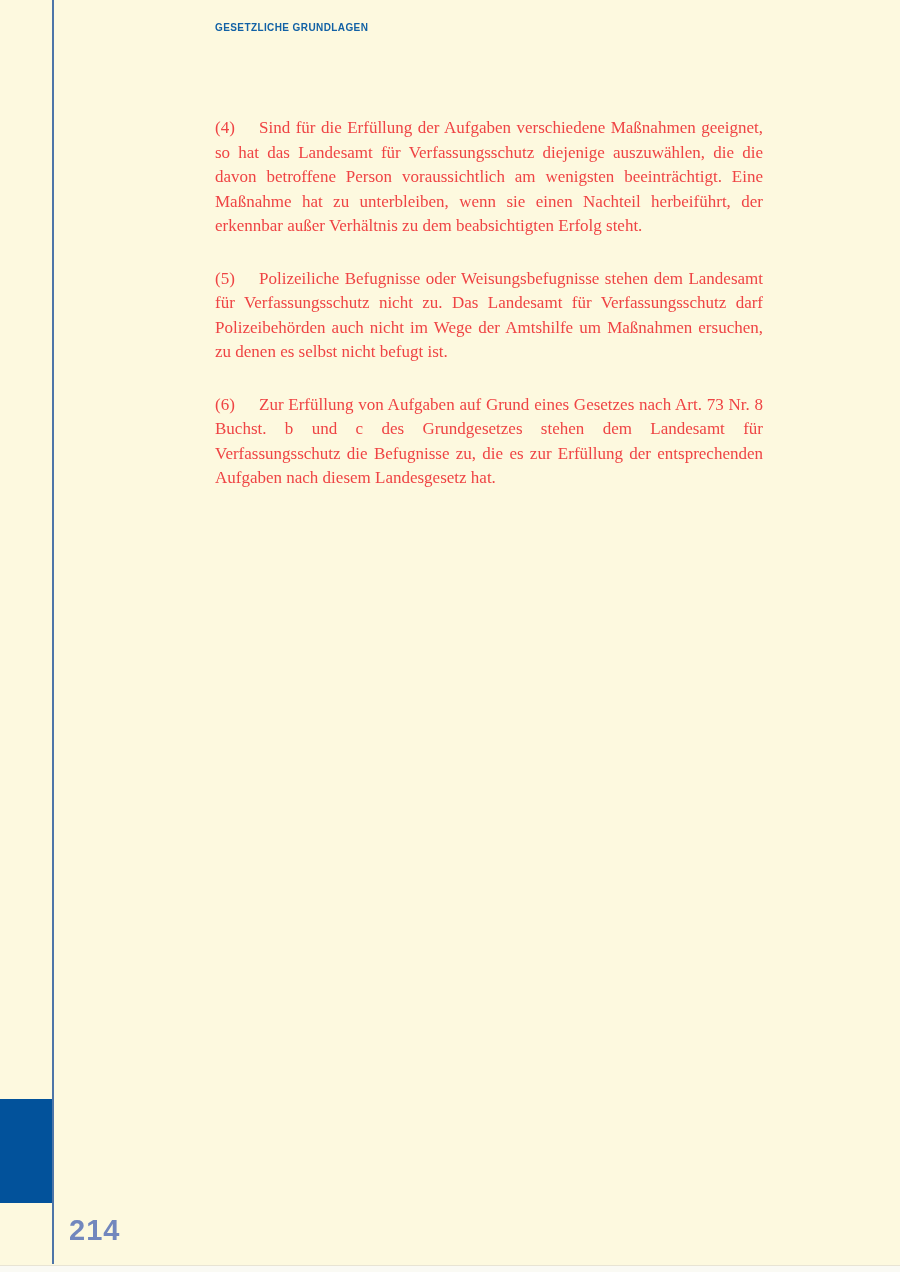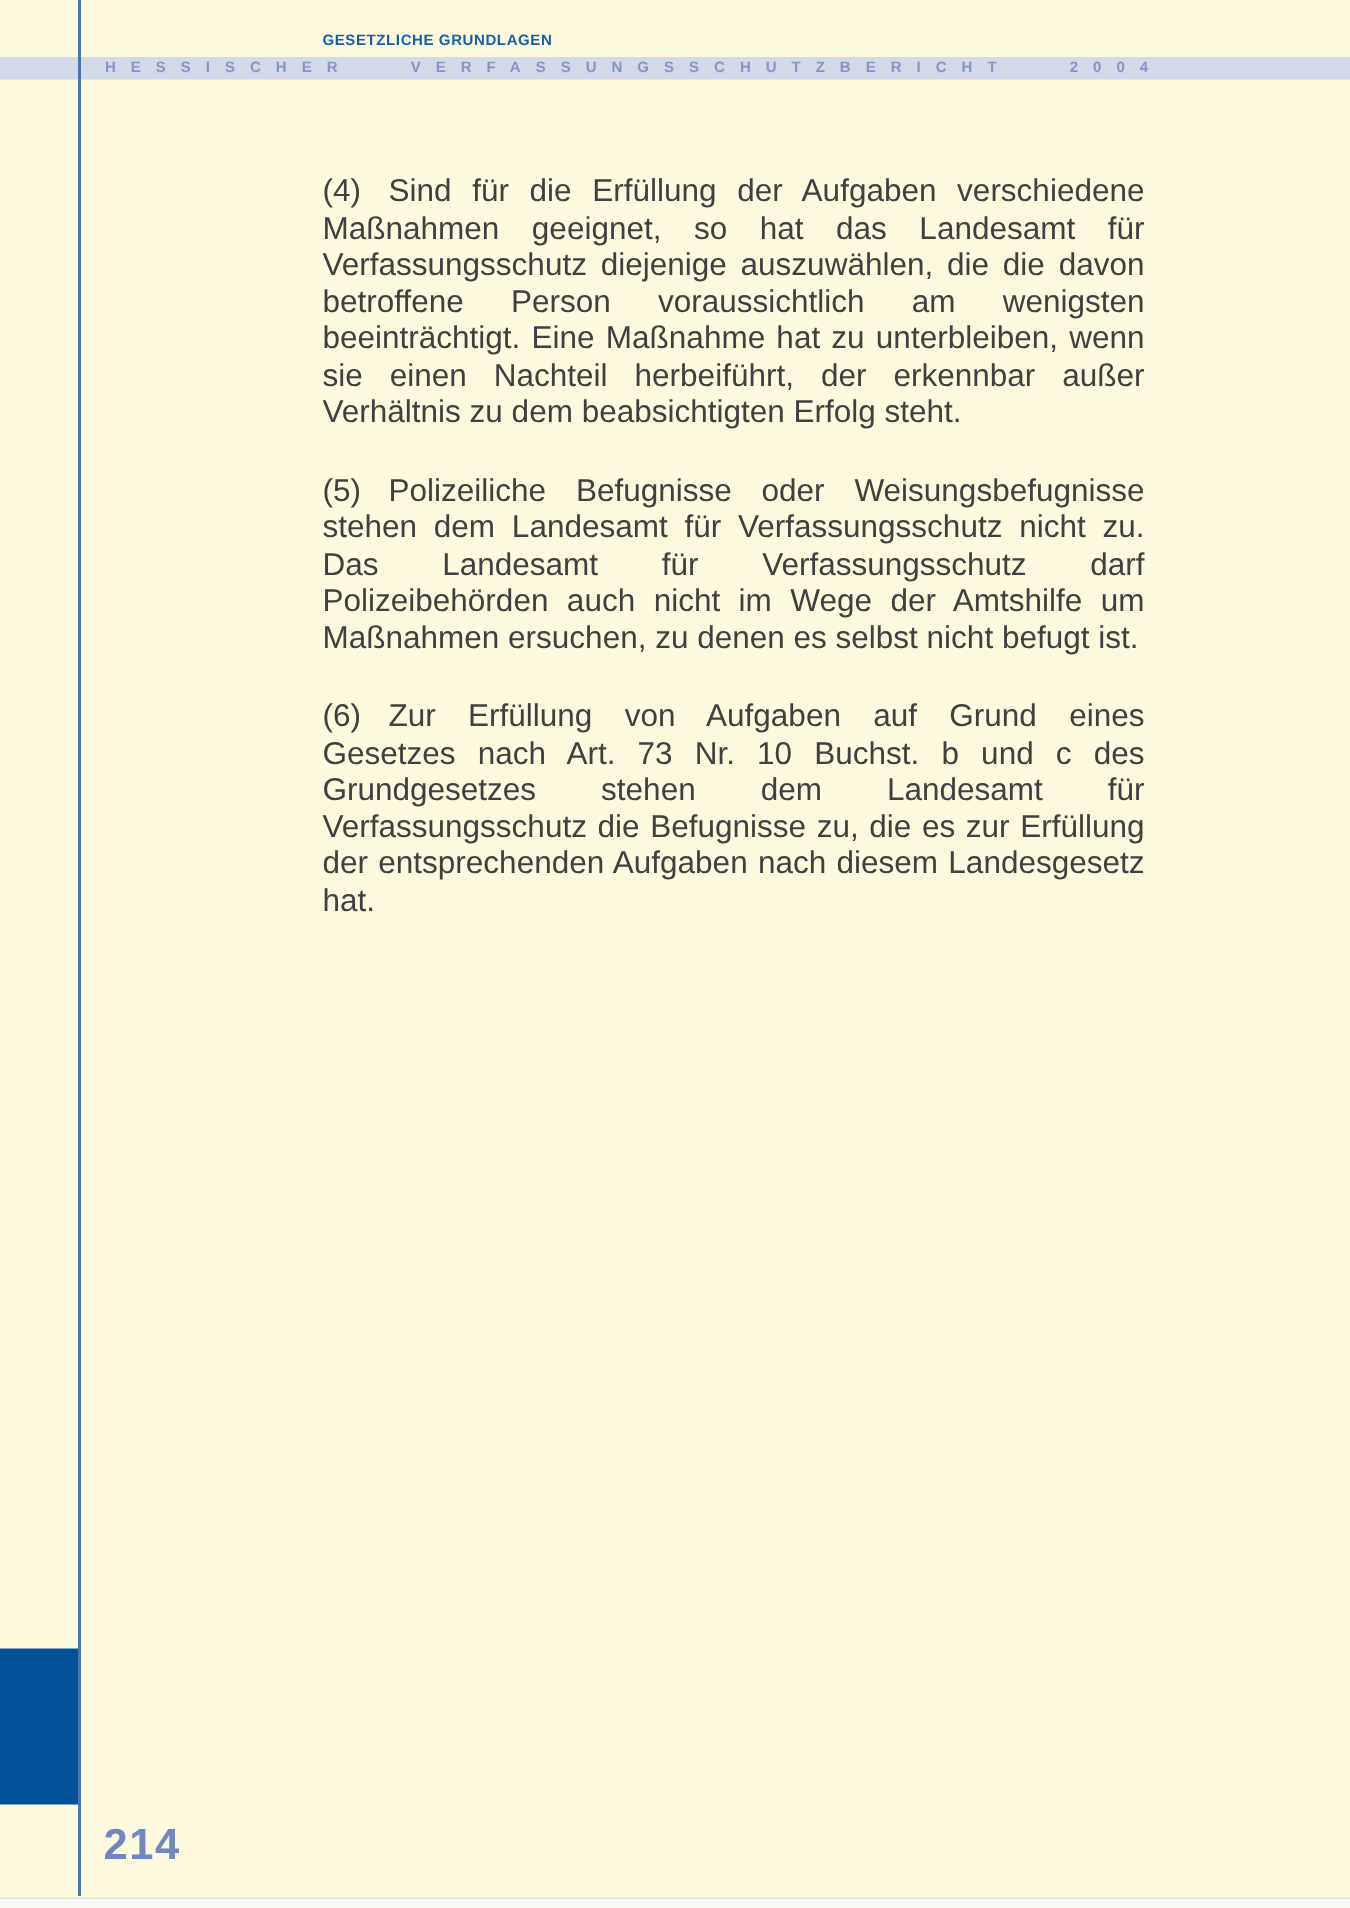--- a/index.html
+++ b/index.html
@@ -73,24 +73,24 @@
 
   
   .content {
     position: absolute;
     left: 215px;
     top: 116px;
     width: 548px;
     z-index: 2;
   }
   .paragraph {
-    font-family: Liberation Sans, sans-serif;
-    font-size: 21px;
+    font-family: Liberation Serif, serif;
+    font-size: 17px;
     line-height: 24.5px;
-    color: #404040;
+    color: #ef4444;
     text-align: justify;
     margin-bottom: 28px;
   }
   .para-num {
     display: inline-block;
     width: 44px;
   }
 
   
   .accent-block {
@@ -117,31 +117,28 @@
 </style>
 </head>
 <body>
 
 <div class="page">
 
   <div class="margin-rule"></div>
 
   <div class="section-label">GESETZLICHE GRUNDLAGEN</div>
 
-  <div class="banner">
-    <span class="banner-text">HESSISCHER VERFASSUNGSSCHUTZBERICHT 2004</span>
-  </div>
 
   <div class="content">
 
     <p class="paragraph"><span class="para-num">(4)</span><span>Sind für die Erfüllung der Aufgaben verschiedene Maßnahmen geeignet, so hat das Landesamt für Verfassungsschutz diejenige auszuwählen, die die davon betroffene Person voraussichtlich am wenigsten beeinträchtigt. Eine Maßnahme hat zu unterbleiben, wenn sie einen Nachteil herbeiführt, der erkennbar außer Verhältnis zu dem beabsichtigten Erfolg steht.</span></p>
 
     <p class="paragraph"><span class="para-num">(5)</span><span>Polizeiliche Befugnisse oder Weisungsbefugnisse stehen dem Landesamt für Verfassungsschutz nicht zu. Das Landesamt für Verfassungsschutz darf Polizeibehörden auch nicht im Wege der Amtshilfe um Maßnahmen ersuchen, zu denen es selbst nicht befugt ist.</span></p>
 
-    <p class="paragraph"><span class="para-num">(6)</span><span>Zur Erfüllung von Aufgaben auf Grund eines Gesetzes nach Art. 73 Nr. 10 Buchst. b und c des Grundgesetzes stehen dem Landesamt für Verfassungsschutz die Befugnisse zu, die es zur Erfüllung der entsprechenden Aufgaben nach diesem Landesgesetz hat.</span></p>
+    <p class="paragraph"><span class="para-num">(6)</span><span>Zur Erfüllung von Aufgaben auf Grund eines Gesetzes nach Art. 73 Nr. 8 Buchst. b und c des Grundgesetzes stehen dem Landesamt für Verfassungsschutz die Befugnisse zu, die es zur Erfüllung der entsprechenden Aufgaben nach diesem Landesgesetz hat.</span></p>
 
   </div>
 
   <div class="accent-block"></div>
 
   <div class="page-number">214</div>
 
   <div class="page-bottom-edge"></div>
 
 </div>

